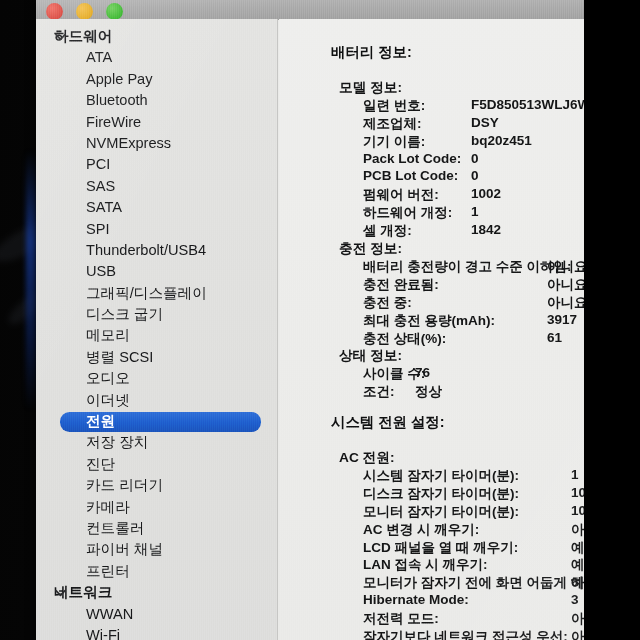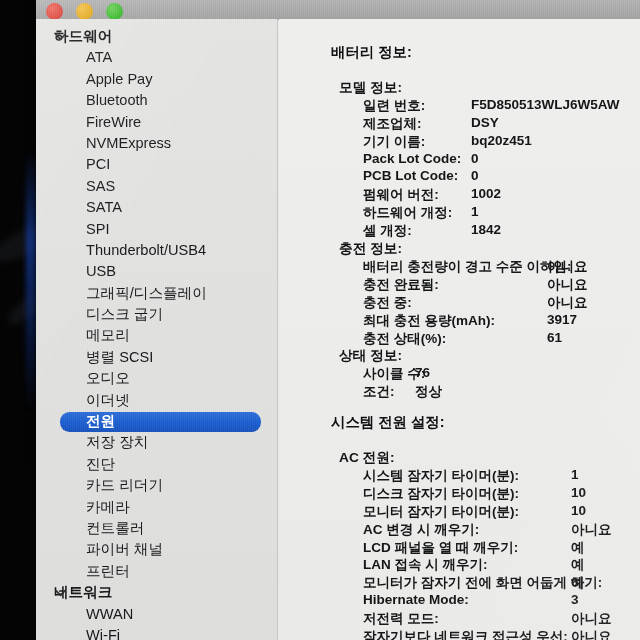--- a/index.html
+++ b/index.html
@@ -4,21 +4,21 @@
 <title>System Information</title>
 <style>
   html,body{margin:0;padding:0;}
   body{
     width:640px;height:640px;overflow:hidden;
     background:#000;
     font-family:"Liberation Sans","DejaVu Sans",sans-serif;
     -webkit-font-smoothing:antialiased;
   }
   #photo{
-    position:absolute;inset:0;width:640px;height:640px;
+    position:absolute;inset:0;width:584px;height:640px;
     background:linear-gradient(95deg,#040404 0%,#070707 40%,#0b0d12 70%,#050505 100%);
     overflow:hidden;
   }
   
   .smudge{position:absolute;background:rgba(120,130,150,.10);filter:blur(3px);border-radius:50%;}
   .bluegleam{
     position:absolute;left:26px;top:150px;width:12px;height:260px;
     background:linear-gradient(180deg,rgba(16,46,120,0) 0%,rgba(22,58,150,.85) 35%,rgba(14,40,110,.5) 75%,rgba(0,0,0,0) 100%);
     filter:blur(2.5px);
   }

